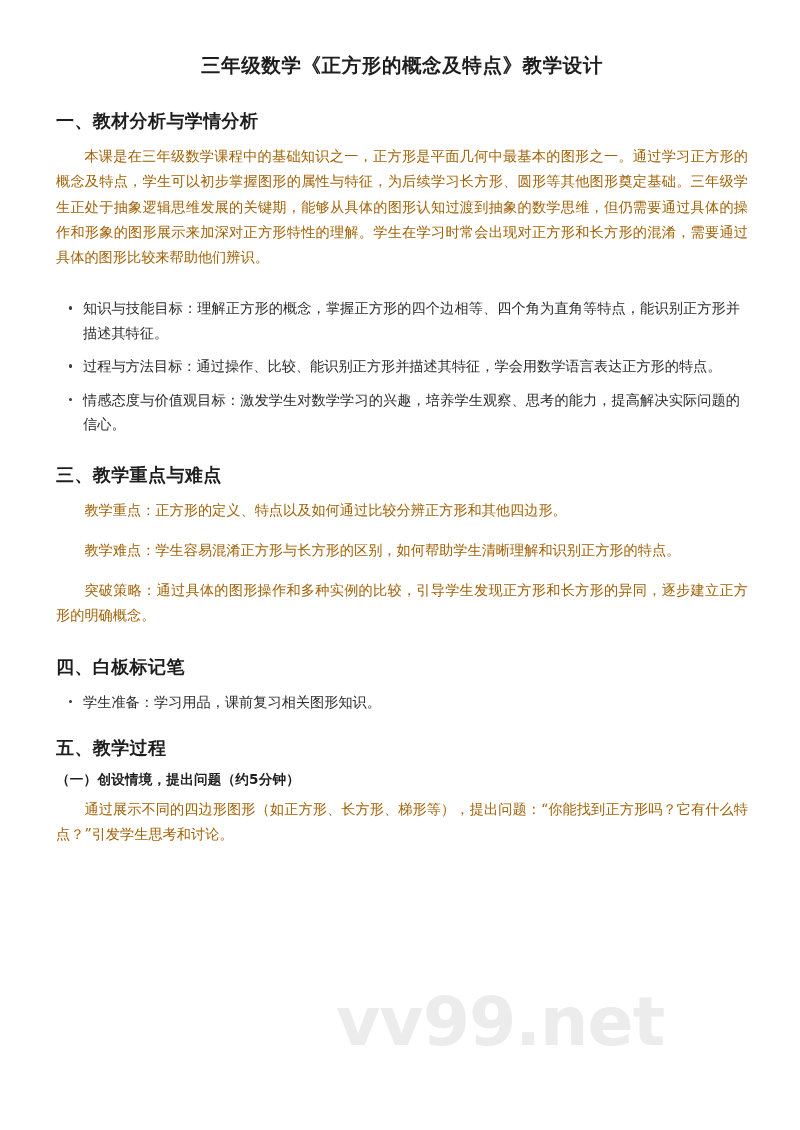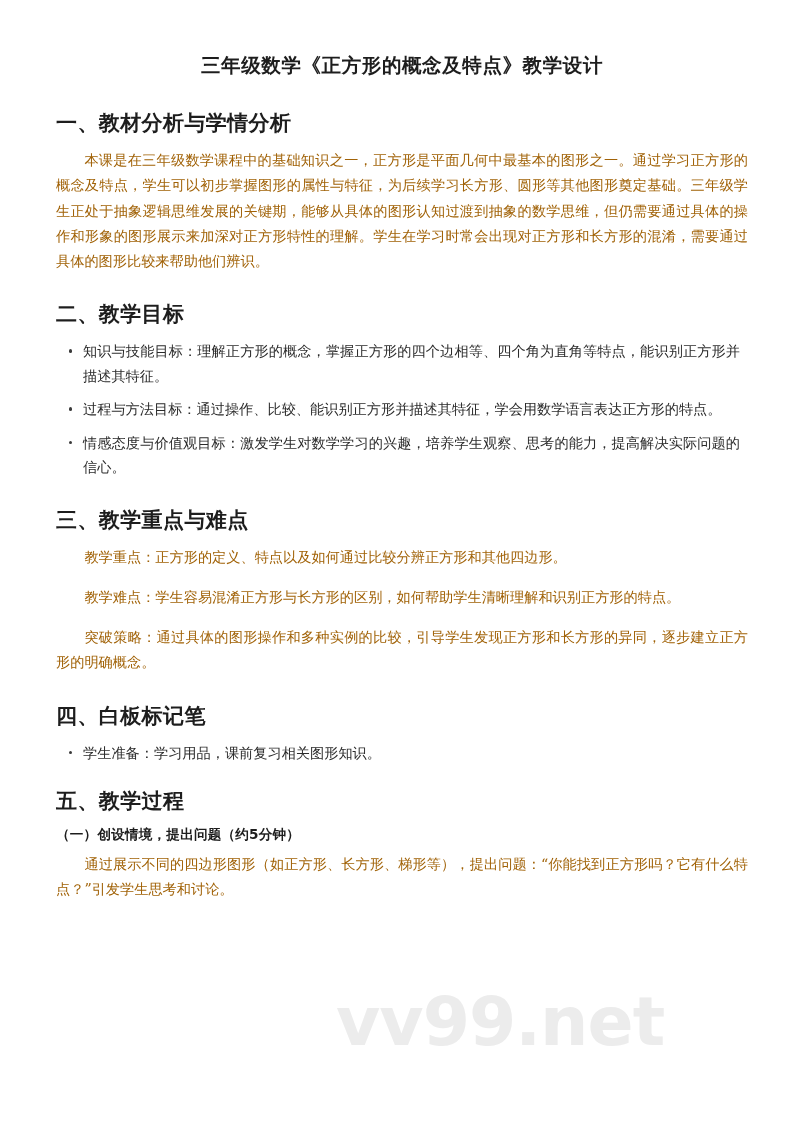--- a/index.html
+++ b/index.html
@@ -57,21 +57,21 @@
     margin: 0 0 30px 0;
     letter-spacing: 0.6px;
     position: relative;
     z-index: 2;
   }
 
   
   .section-heading {
     font-family: "DejaVu Sans", "Liberation Sans", sans-serif;
     font-weight: bold;
-    font-size: 21px;
+    font-size: 18px;
     color: #1d1d1d;
     margin: 0 0 11px 0;
     letter-spacing: 0.4px;
     position: relative;
     z-index: 2;
   }
 
   .sub-heading {
     font-family: "DejaVu Sans", "Liberation Sans", sans-serif;
     font-weight: bold;
@@ -181,21 +181,20 @@
   <div class="content">
 
     <h1 class="doc-title">三年级数学《正方形的概念及特点》教学设计</h1>
 
     <div class="section-block">
       <h2 class="section-heading">一、教材分析与学情分析</h2>
       <p class="para">本课是在三年级数学课程中的基础知识之一，正方形是平面几何中最基本的图形之一。通过学习正方形的概念及特点，学生可以初步掌握图形的属性与特征，为后续学习长方形、圆形等其他图形奠定基础。三年级学生正处于抽象逻辑思维发展的关键期，能够从具体的图形认知过渡到抽象的数学思维，但仍需要通过具体的操作和形象的图形展示来加深对正方形特性的理解。学生在学习时常会出现对正方形和长方形的混淆，需要通过具体的图形比较来帮助他们辨识。</p>
     </div>
 
     <div class="section-block">
-      <h2 class="section-heading">二、教学目标</h2>
       <ul class="bullet-list">
         <li>知识与技能目标：理解正方形的概念，掌握正方形的四个边相等、四个角为直角等特点，能识别正方形并描述其特征。</li>
         <li>过程与方法目标：通过操作、比较、能识别正方形并描述其特征，学会用数学语言表达正方形的特点。</li>
         <li>情感态度与价值观目标：激发学生对数学学习的兴趣，培养学生观察、思考的能力，提高解决实际问题的信心。</li>
       </ul>
     </div>
 
     <div class="section-block">
       <h2 class="section-heading">三、教学重点与难点</h2>
       <p class="para">教学重点：正方形的定义、特点以及如何通过比较分辨正方形和其他四边形。</p>

